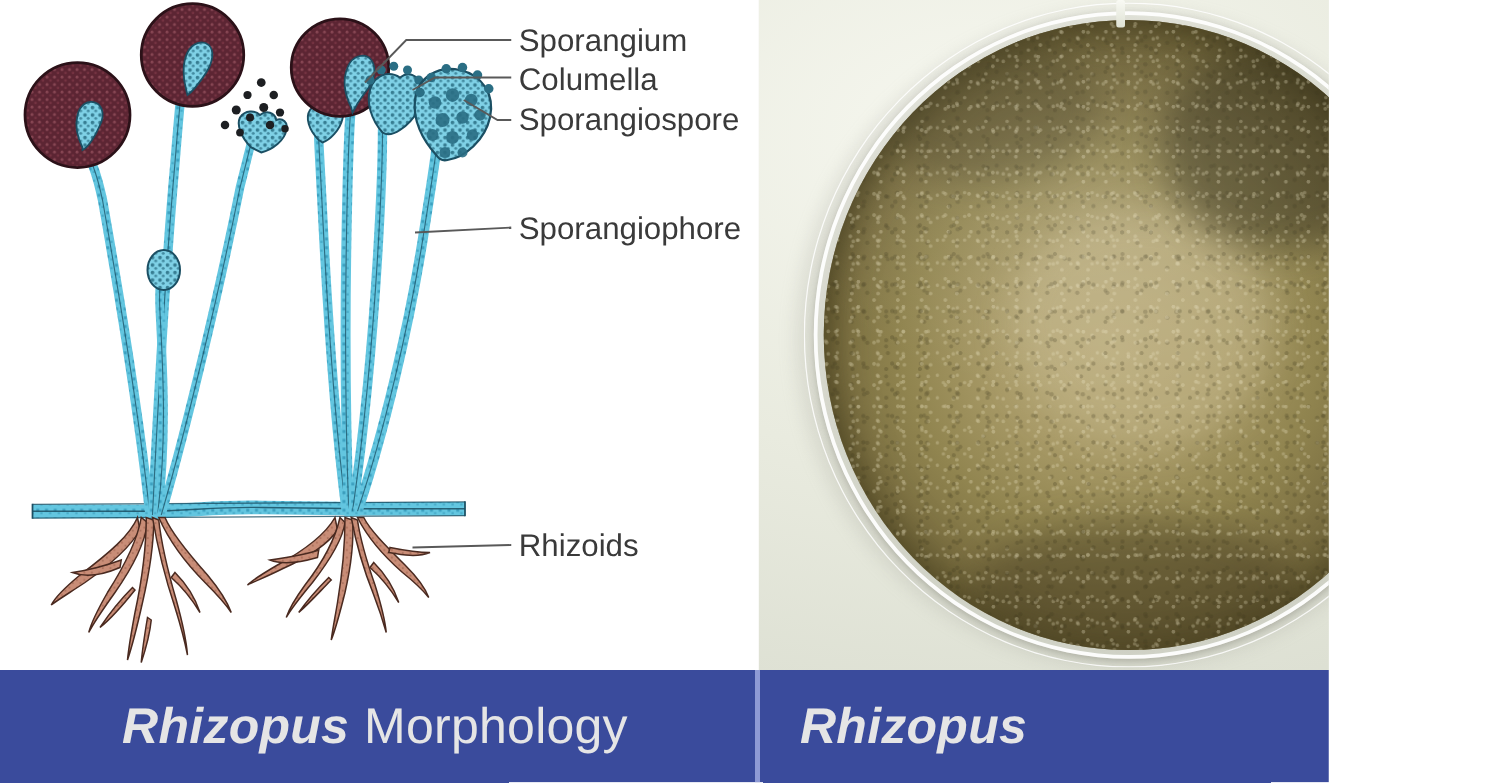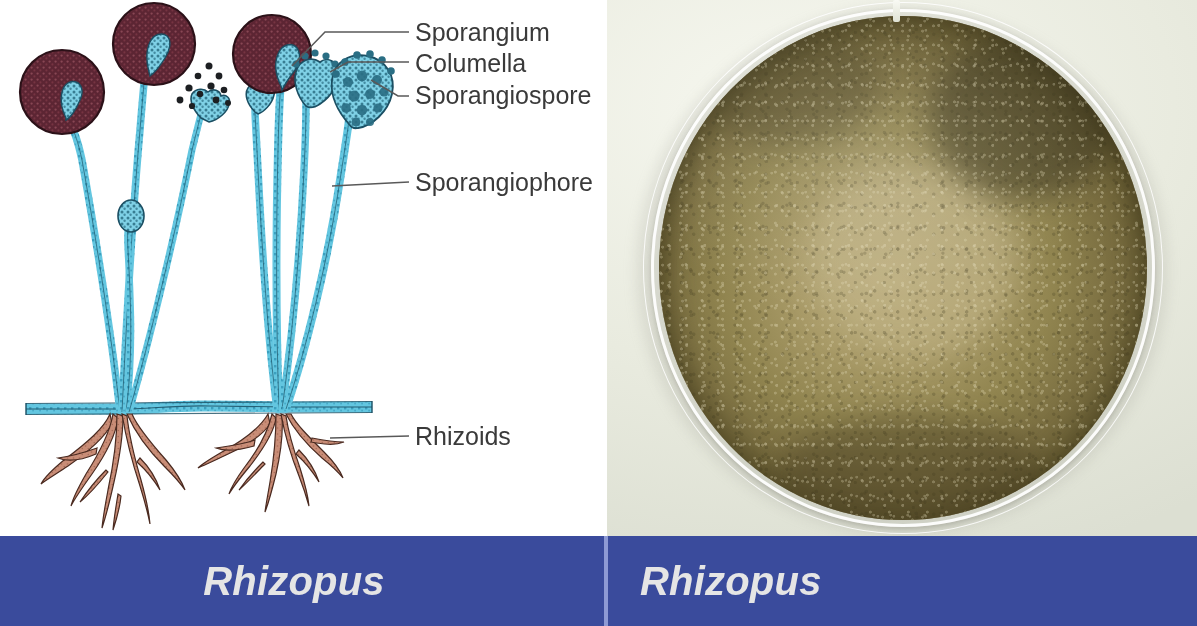--- a/index.html
+++ b/index.html
@@ -4,21 +4,21 @@
 <title>Rhizopus figure</title>
 <style>
   * { box-sizing: border-box; }
   html, body {
     margin: 0; padding: 0;
     background: #ffffff;
     font-family: "Liberation Sans", sans-serif;
   }
   #figure {
     position: relative;
-    width: 1197px;
+    width: 1063px;
     height: 626px;
     background: #ffffff;
     overflow: hidden;
   }
 
   
   .panel {
     position: absolute;
     top: 0;
     height: 536px;
@@ -378,19 +378,20 @@
         <div class="blotch" id="blotch-bottom"></div>
         <div id="grain"></div>
         <div id="sheen"></div>
       </div>
       <div id="lid-notch"></div>
     </div>
   </div>
 
   <div class="caption-bar" id="caption-left">
     <span class="sp-italic">Rhizopus</span>
+    <span class="sp-plain">Morphology</span>
   </div>
 
   <div class="caption-bar" id="caption-right">
     <span class="sp-italic">Rhizopus</span>
   </div>
 
 </div>
 
 </body></html>

